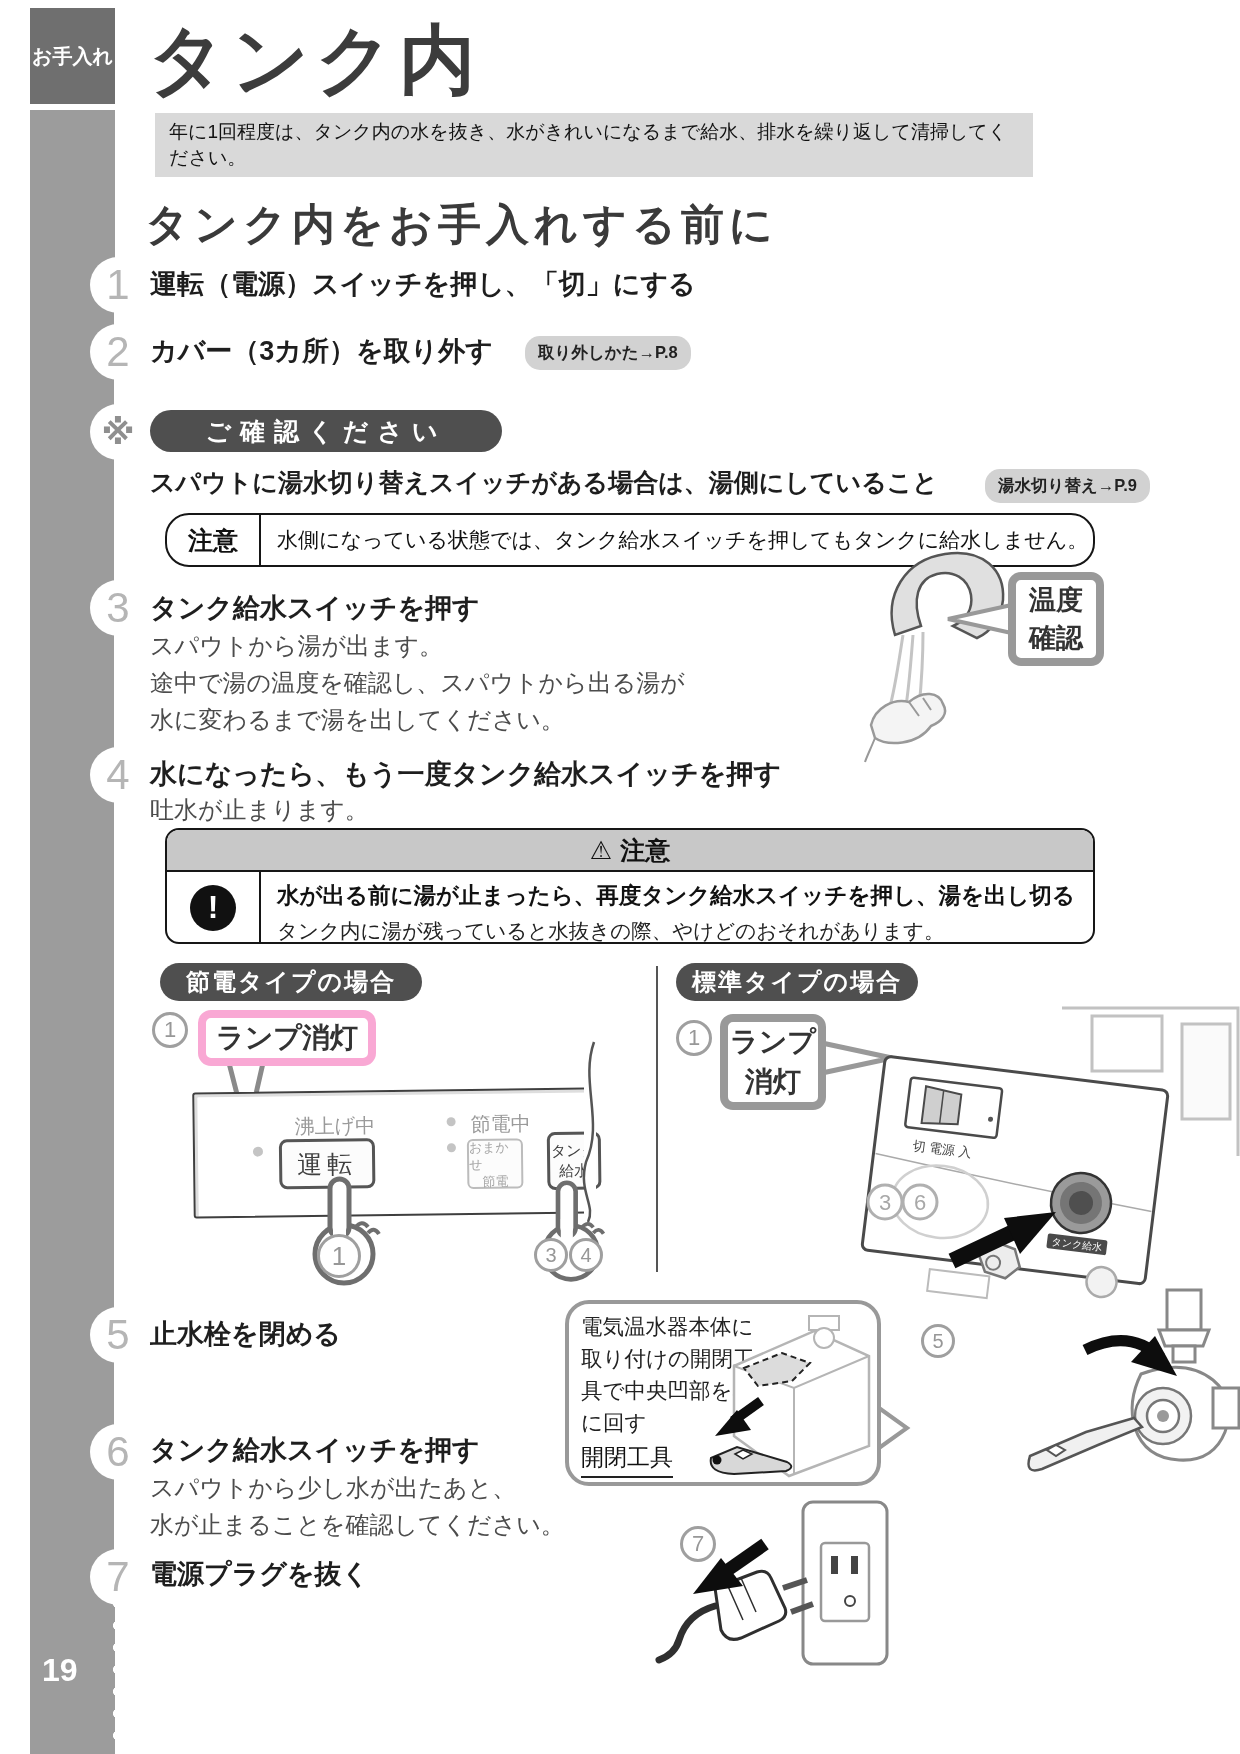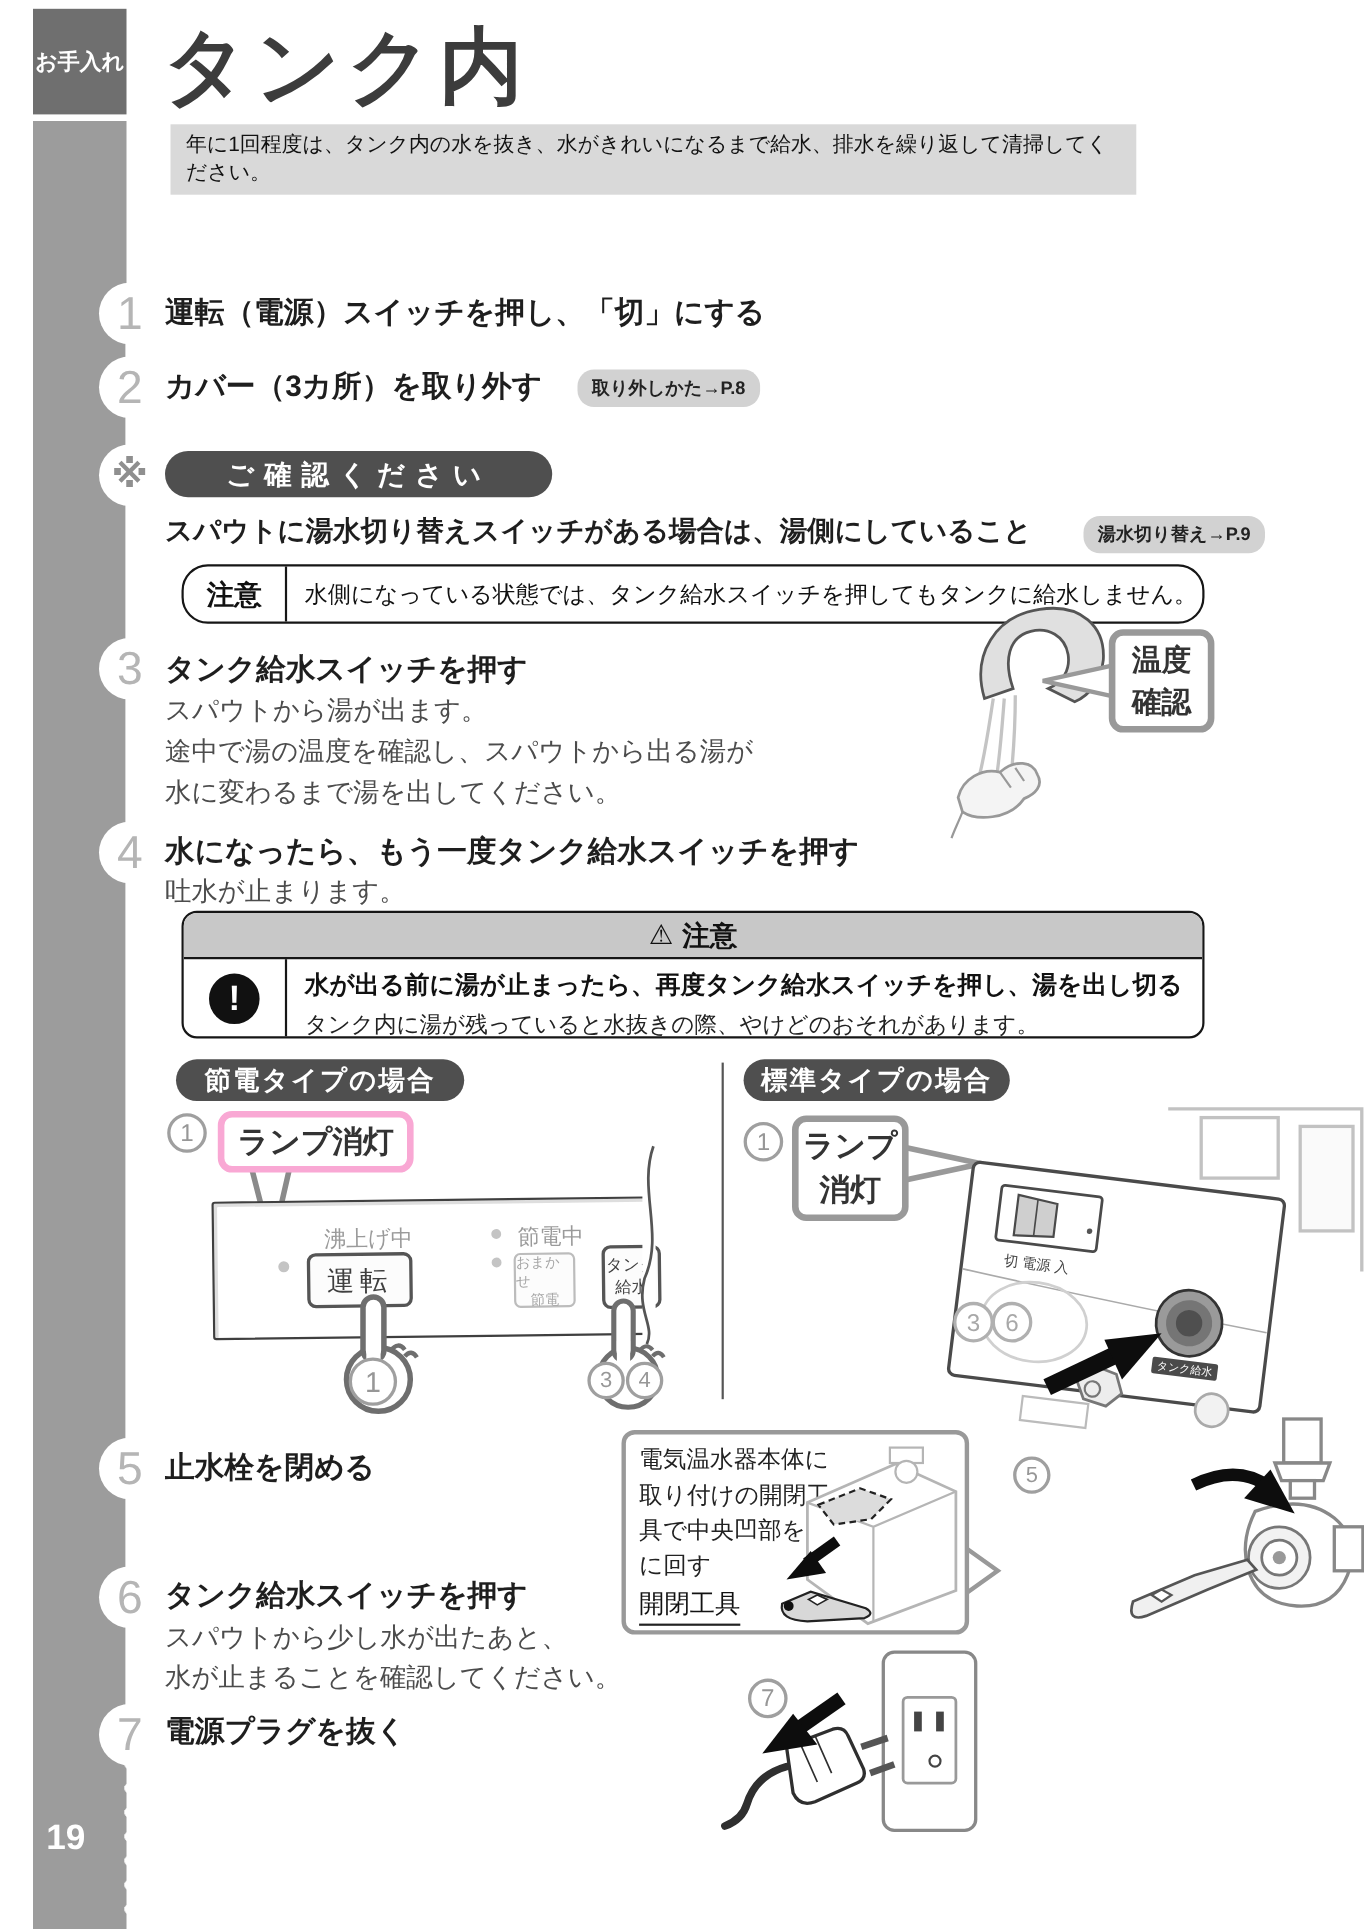--- a/index.html
+++ b/index.html
@@ -36,35 +36,35 @@
     border:2.5px solid #161616; border-radius:14px; background:#fff; overflow:hidden; }
   .cautionbox .head { height:42px; background:#c8c8c8; border-bottom:2.5px solid #161616;
     display:flex; align-items:center; justify-content:center; font-size:25px; font-weight:bold; color:#111; gap:8px; }
   .cautionbox .bodyrow { display:flex; height:71px; }
   .cautionbox .icell { width:94px; border-right:2.5px solid #161616; display:flex; align-items:center; justify-content:center; }
   .excl { width:46px; height:46px; border-radius:50%; background:#111; color:#fff;
     font-size:32px; font-weight:bold; display:flex; align-items:center; justify-content:center; }
   .cautionbox .ctext { flex:1; padding:8px 0 0 16px; }
   .cautionbox .l1 { font-size:22.5px; font-weight:bold; color:#111; white-space:nowrap; }
   .cautionbox .l2 { font-size:20.5px; color:#222; margin-top:6px; white-space:nowrap; }
-  .bubble { position:absolute; background:#fff; border:6px solid #f9a8d4; border-radius:13px;
+  .bubble { position:absolute; background:#fff; border:8px solid #f9a8d4; border-radius:13px;
     display:flex; flex-direction:column; align-items:center; justify-content:center;
     font-weight:bold; color:#333; z-index:4; }
   .panel { position:absolute; left:193px; top:1090px; width:396px; height:126px;
     background:#fff; border:2.5px solid #3f3f3f; border-radius:3px;
     box-shadow: inset 3px 3px 0 rgba(160,160,160,.35); transform:rotate(-0.7deg); }
   .panel .lampdot { position:absolute; border-radius:50%; background:#c4c4c4; }
   .panel .plbl { position:absolute; font-size:20px; color:#9a9a9a; white-space:nowrap; }
   .pbtn { position:absolute; background:#fcfcfc; display:flex; flex-direction:column;
     align-items:center; justify-content:center; }
   .btn-strong { border:3px solid #555; border-radius:8px; color:#3f3f3f; }
   .btn-weak { border:2px solid #bcbcbc; border-radius:6px; color:#a5a5a5; }
   .vdivider { position:absolute; left:656px; top:966px; width:2px; height:306px; background:#555; }
   .callout { position:absolute; left:565px; top:1300px; width:316px; height:186px;
-    background:#fff; border:4px solid #999; border-radius:12px; z-index:3; }
+    background:#fff; border:4px solid #999; border-radius:24px; z-index:3; }
   .callout .cline { position:absolute; left:12px; font-size:21.5px; color:#222; white-space:nowrap; }
   .callout .tool { position:absolute; left:12px; top:138px; font-size:23px; color:#111;
     border-bottom:2.5px solid #222; padding-bottom:3px; white-space:nowrap; }
   .pagenum { position:absolute; left:42px; top:1652px; font-size:32px; font-weight:bold; color:#fff; }
   svg { position:absolute; overflow:visible; }
   svg text { font-family:"Liberation Sans","DejaVu Sans",sans-serif; }
 </style>
 </head>
 <body>
 
@@ -73,20 +73,21 @@
   <div class="abs" style="left:30px;top:110px;width:85px;height:1644px;background:#9c9c9c;"></div>
   <div class="abs flexc" style="left:30px;top:8px;width:85px;height:96px;background:#6f6f6f;">
     <span class="b" style="color:#fff;font-size:20px;">お手入れ</span>
   </div>
   <div class="pagenum">19</div>
 
   <div class="abs b" style="left:148px;top:10px;font-size:76px;color:#3c3c3c;letter-spacing:6px;">タンク内</div>
   <div class="abs" style="left:155px;top:113px;width:878px;height:64px;background:#d9d9d9;padding:6px 14px;font-size:19px;line-height:26px;color:#111;">
     <div>年に1回程度は、タンク内の水を抜き、水がきれいになるまで給水、排水を繰り返して清掃してください。</div>
   </div>
+  <div class="abs b" style="left:145px;top:196px;font-size:43px;color:#3a3a3a;letter-spacing:5px;">タンク内をお手入れする前に</div>
 
   <div class="abs rail-line"></div>
   <div class="abs rail-dots"></div>
   <div class="stepc" style="top:257px;">1</div>
   <div class="stepc" style="top:324px;">2</div>
   <div class="stepc mark" style="top:404px;">※</div>
   <div class="stepc" style="top:580px;">3</div>
   <div class="stepc" style="top:747px;">4</div>
   <div class="stepc" style="top:1307px;">5</div>
   <div class="stepc" style="top:1424px;">6</div>

